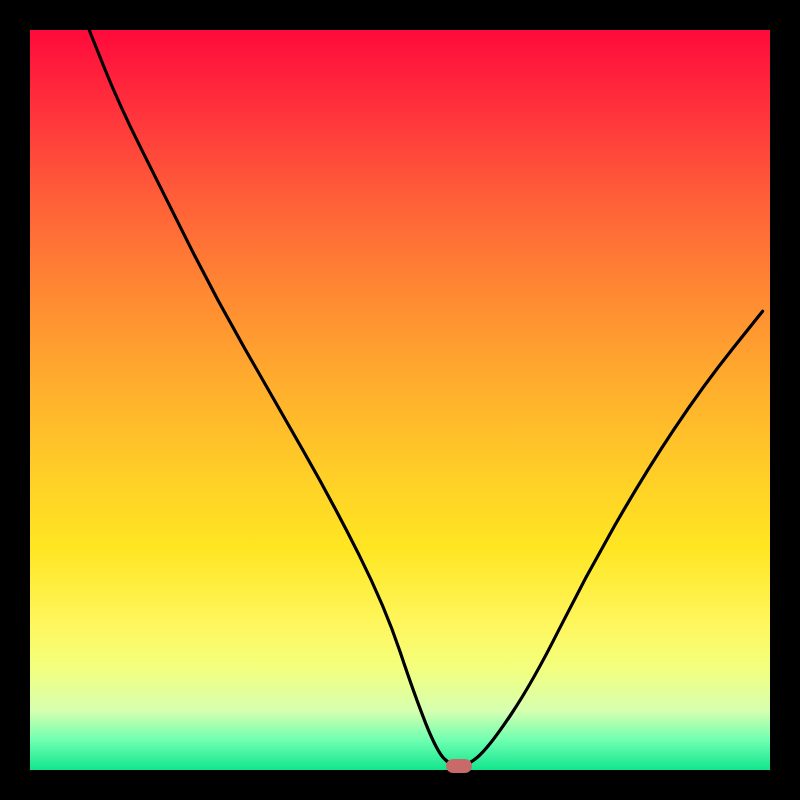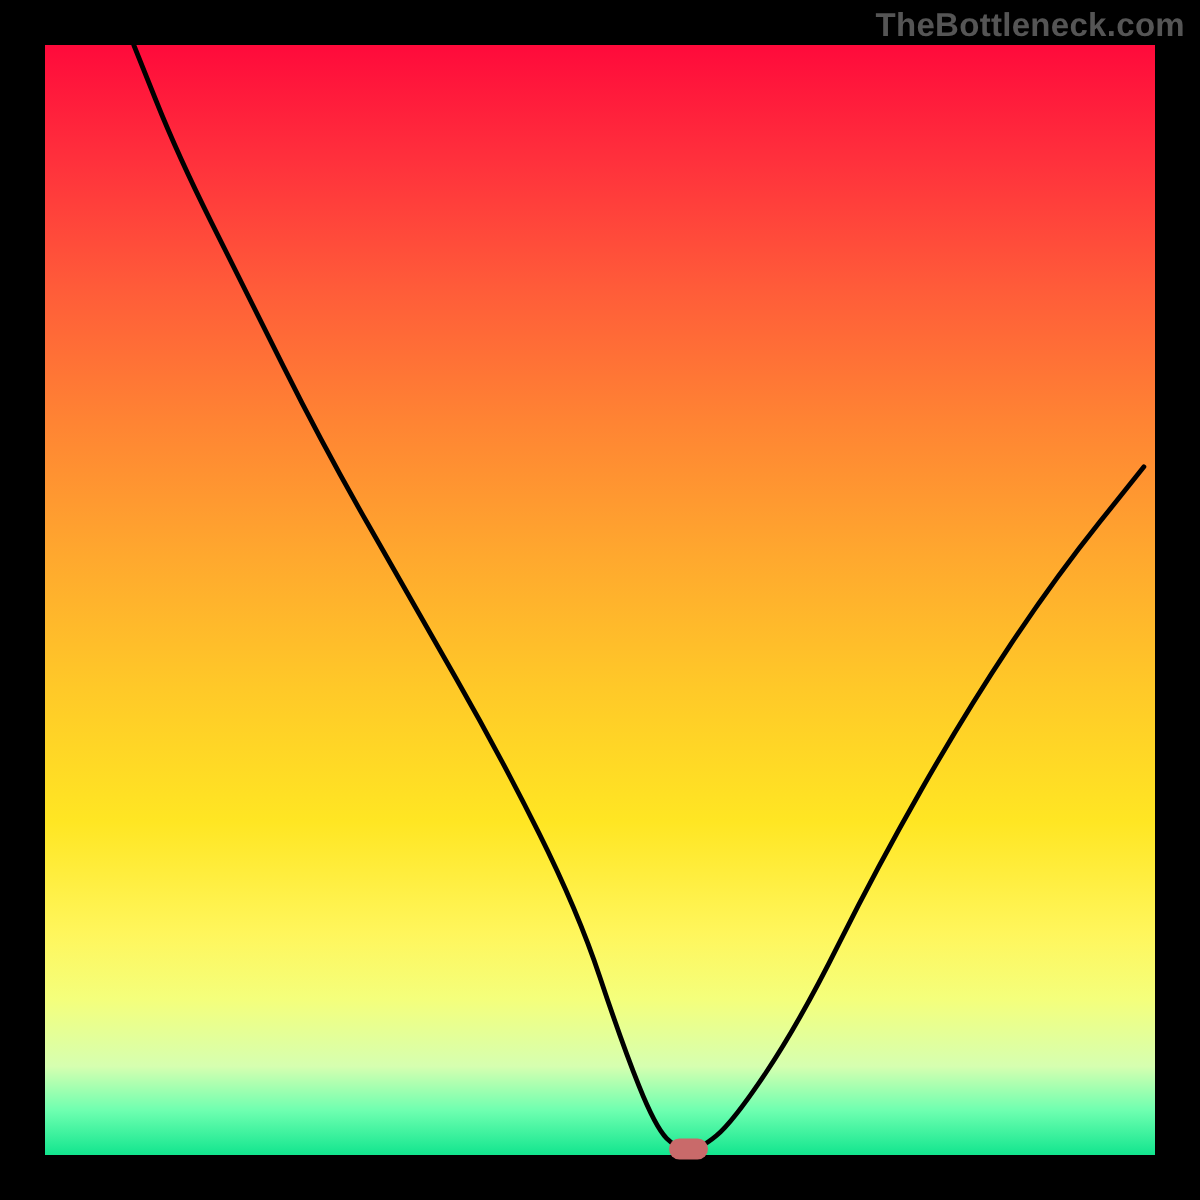--- a/index.html
+++ b/index.html
@@ -60,21 +60,20 @@
     width: 26px;
     height: 14px;
     background: #c96a6a;
     border-radius: 7px;
   }
 </style>
 </head>
 <body>
 
 <div class="frame">
-  <div class="watermark">TheBottleneck.com</div>
 
   <div class="plot-area">
     <svg class="curve" viewBox="0 0 740 740" preserveAspectRatio="none">
       <path fill="none" stroke="#000" stroke-width="3.2" stroke-linecap="round" stroke-linejoin="round" d="M 59.2 0.0 Q 59.2 0.0 74.0 37.0 Q 88.8 74.0 111.0 118.4 Q 133.2 162.8 159.1 214.6 Q 185.0 266.4 214.6 318.2 Q 244.2 370.0 273.8 421.8 Q 303.4 473.6 329.3 525.4 Q 355.2 577.2 370.0 621.6 Q 384.8 666.0 395.9 693.8 Q 407.0 721.5 414.4 728.9 Q 421.8 736.3 429.2 736.3 Q 436.6 736.3 447.7 727.0 Q 458.8 717.8 481.0 684.5 Q 503.2 651.2 529.1 599.4 Q 555.0 547.6 584.6 495.8 Q 614.2 444.0 643.8 399.6 Q 673.4 355.2 703.0 318.2 T 732.6 281.2"></path>
     </svg>
     <div class="marker" style="left:416px;top:729px;"></div>
   </div>
 </div>
 
 </body></html>

